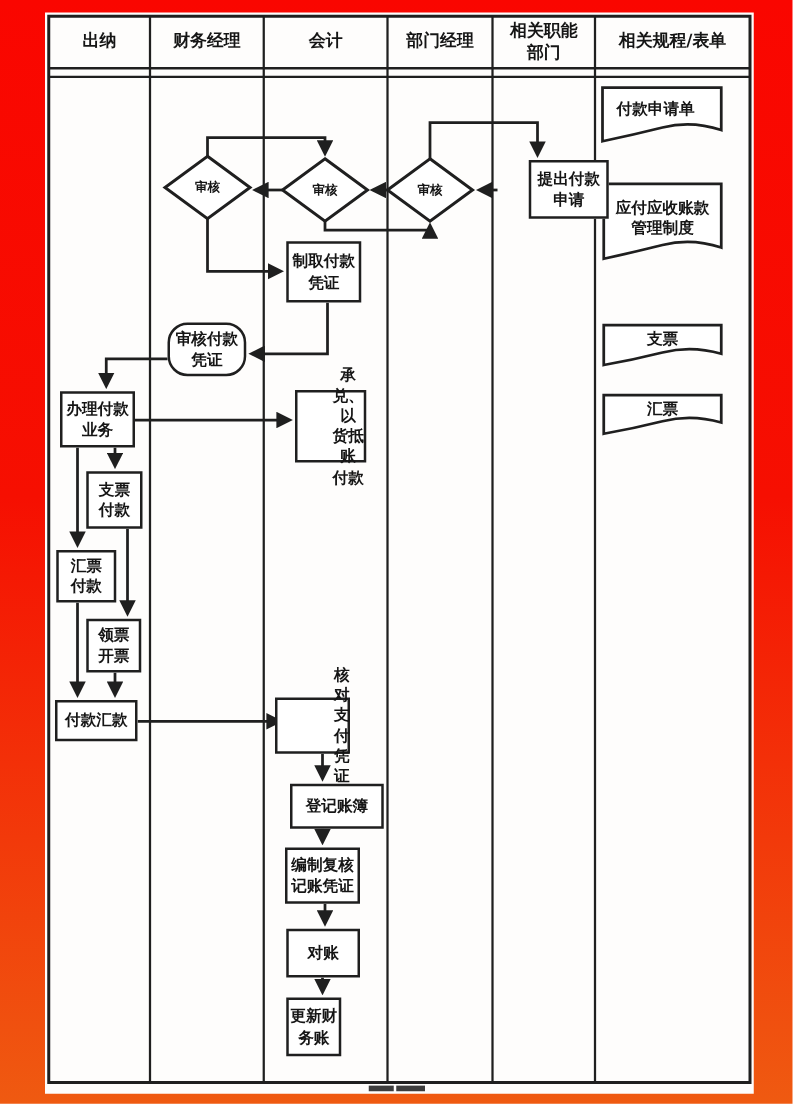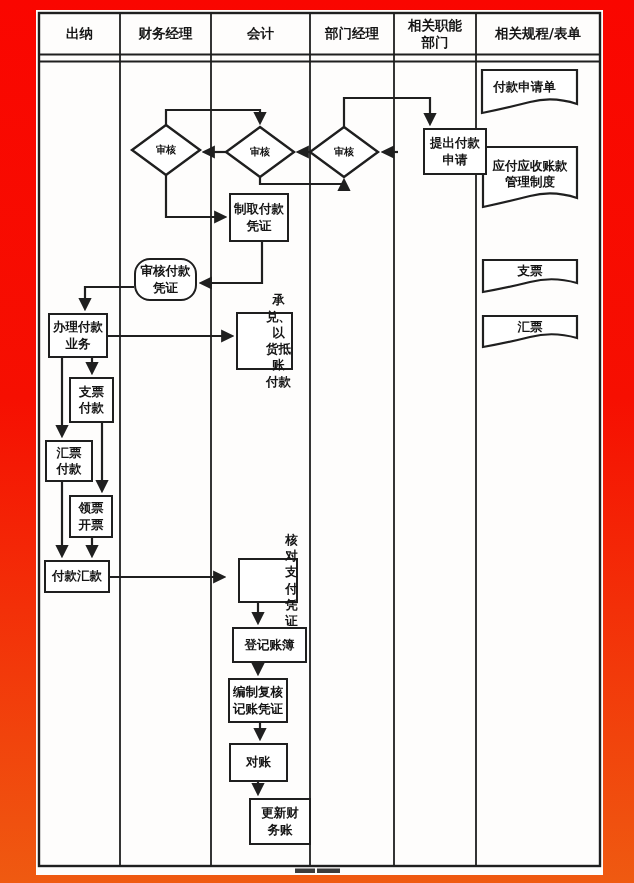--- a/index.html
+++ b/index.html
@@ -104,27 +104,27 @@
   <div class="lbl box" style="left:236px;top:312px;width:57px;height:58px;padding-left:28px;">承兑、以
 货抵账
 付款</div>
   <div class="lbl box" style="left:69px;top:377px;width:45px;height:46px;">支票
 付款</div>
   <div class="lbl box" style="left:45px;top:440px;width:48px;height:42px;">汇票
 付款</div>
   <div class="lbl box" style="left:69px;top:495px;width:44px;height:43px;">领票
 开票</div>
   <div class="lbl box" style="left:44px;top:560px;width:66px;height:33px;">付款汇款</div>
-  <div class="lbl box" style="left:238px;top:558px;width:60px;height:45px;padding-left:47px;">核对支付
+  <div class="lbl box" style="left:220px;top:558px;width:60px;height:45px;padding-left:47px;">核对支付
 凭证</div>
   <div class="lbl box" style="left:232px;top:627px;width:75px;height:36px;">登记账簿</div>
   <div class="lbl box" style="left:228px;top:678px;width:60px;height:45px;">编制复核
 记账凭证</div>
   <div class="lbl box" style="left:229px;top:743px;width:59px;height:39px;">对账</div>
-  <div class="lbl box" style="left:229px;top:798px;width:62px;height:47px;margin-left:20px;">更新财
+  <div class="lbl box" style="left:229px;top:798px;width:44px;height:47px;">更新财
 务账</div>
 
   <div class="lbl doclabel" style="left:482px;top:68px;width:85px;height:38px;">付款申请单</div>
   <div class="lbl doclabel" style="left:483px;top:150px;width:94px;height:48px;">应付应收账款
 管理制度</div>
   <div class="lbl doclabel" style="left:483px;top:256px;width:94px;height:30px;">支票</div>
   <div class="lbl doclabel" style="left:483px;top:312px;width:94px;height:30px;">汇票</div>
 </div>
 
 </body></html>

